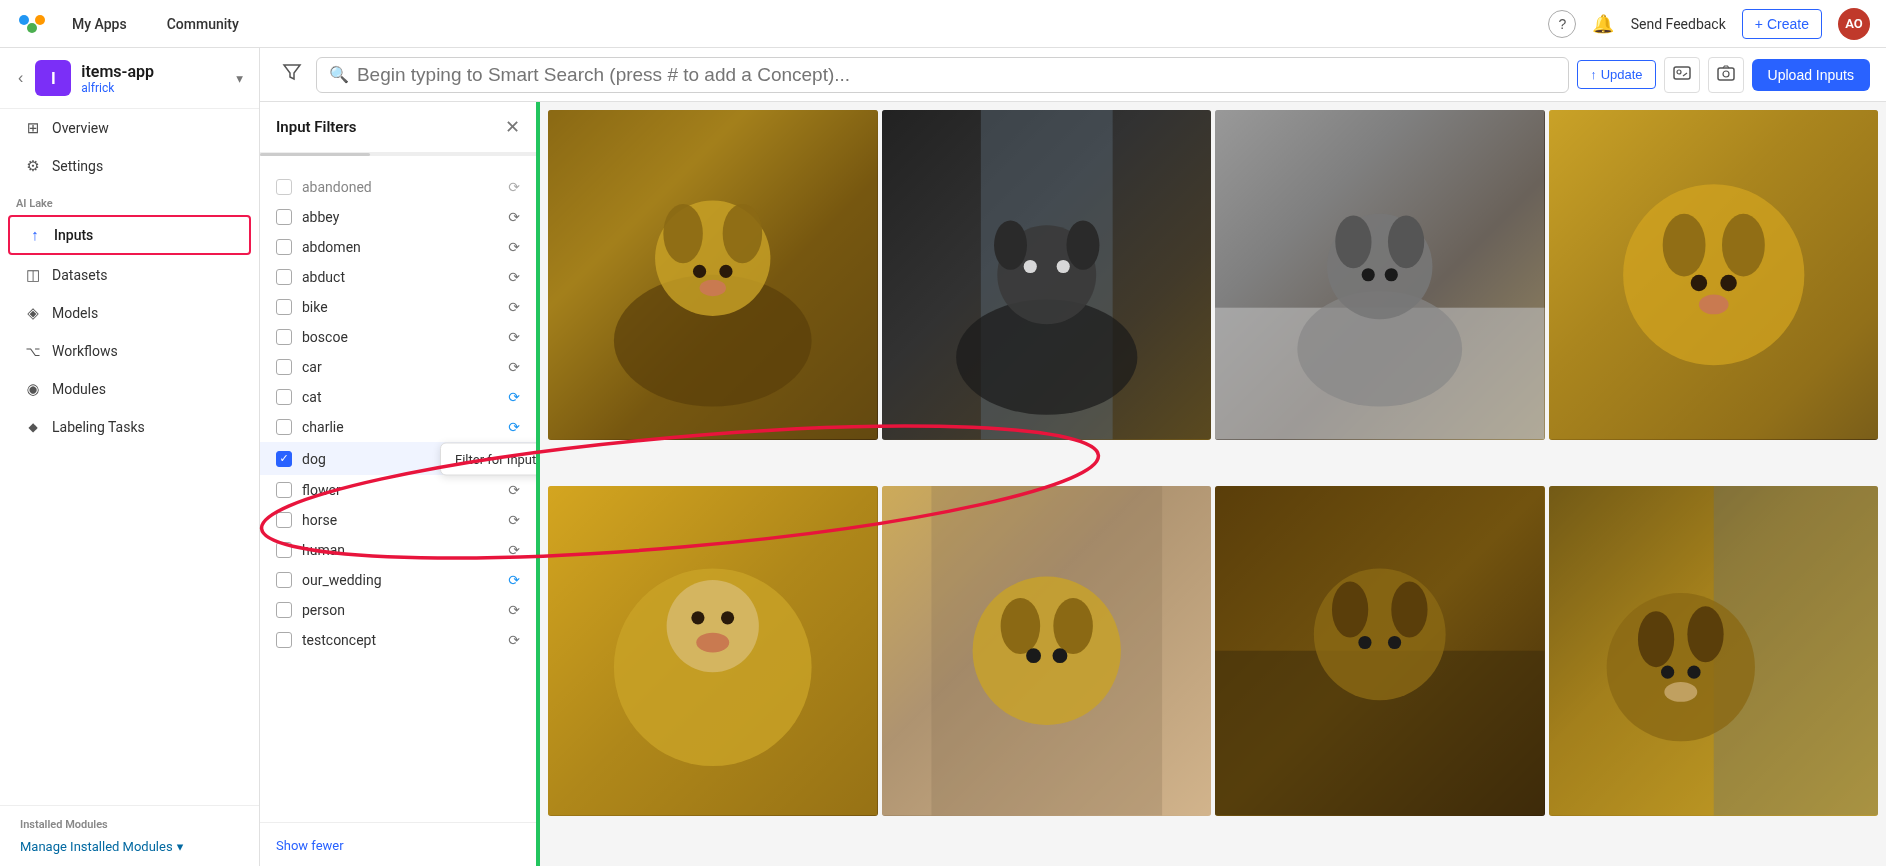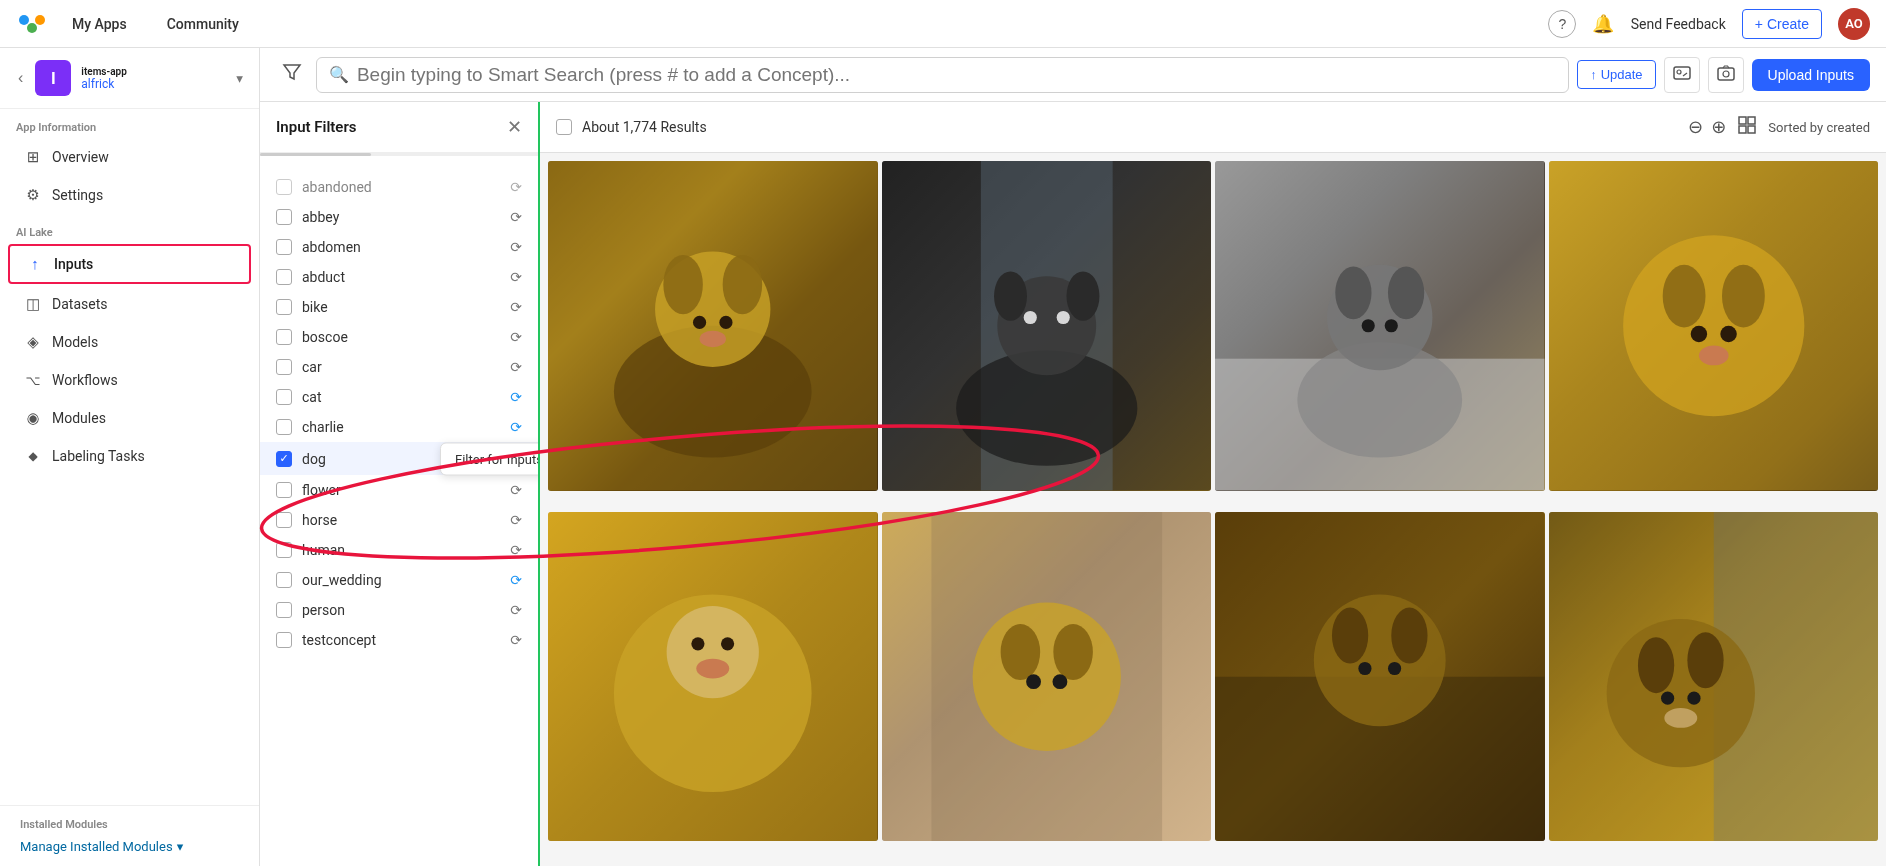--- a/index.html
+++ b/index.html
@@ -38,21 +38,21 @@
     .sidebar-header {
       display: flex; align-items: center; padding: 12px 16px;
       border-bottom: 1px solid #eee; gap: 10px;
     }
     .sidebar-app-icon {
       width: 36px; height: 36px; border-radius: 6px;
       background: #7b2ff7; color: #fff; display: flex; align-items: center; justify-content: center;
       font-size: 16px; font-weight: 700;
     }
     .sidebar-app-info { flex: 1; }
-    .sidebar-app-name { font-size: 10px; font-weight: 600; color: #1a1a1a; }
+    .sidebar-app-name { font-size: 16px; font-weight: 600; color: #1a1a1a; }
     .sidebar-app-user { font-size: 12px; color: #2962ff; }
     .sidebar-toggle { background: none; border: none; cursor: pointer; color: #777; }
 
     .sidebar-section-label { font-size: 11px; color: #888; font-weight: 600; padding: 12px 16px 4px; text-transform: none; }
     .sidebar-nav-item {
       display: flex; align-items: center; gap: 10px;
       padding: 9px 16px; cursor: pointer; font-size: 14px; color: #333;
       border-radius: 4px; margin: 1px 8px;
     }
     .sidebar-nav-item.active { background: #fff; border: 2px solid #f0184e; color: #1a1a1a; font-weight: 500; }
@@ -87,21 +87,21 @@
     .toolbar-upload-btn {
       background: #2962ff; color: #fff; border: none;
       border-radius: 6px; padding: 8px 16px; font-size: 14px; font-weight: 400; cursor: pointer;
     }
 
     
     .content-area { flex: 1; display: flex; overflow: hidden; position: relative; }
 
     
     .filter-panel {
-      width: 280px; background: #fff; border-right: 2px solid #22c55e;
+      width: 280px; background: #fff; border-right: 4px solid #22c55e;
       display: flex; flex-direction: column; flex-shrink: 0; overflow: hidden;
     }
     .filter-header {
       display: flex; align-items: center; justify-content: space-between;
       padding: 14px 16px; border-bottom: 1px solid #eee;
     }
     .filter-title { font-size: 15px; font-weight: 600; color: #1a1a1a; }
     .filter-close-btn { background: none; border: none; cursor: pointer; color: #777; font-size: 18px; }
     .filter-list { overflow-y: auto; flex: 1; padding: 16px 0; }
     .filter-item {
@@ -200,21 +200,20 @@
     <div class="sidebar-header">
       <button style="background:none;border:none;cursor:pointer;color:#777;font-size:16px;padding:2px;">‹</button>
       <div class="sidebar-app-icon">I</div>
       <div class="sidebar-app-info">
         <div class="sidebar-app-name">items-app</div>
         <div class="sidebar-app-user">alfrick</div>
       </div>
       <button class="sidebar-toggle">▾</button>
     </div>
 
-    <div class="sidebar-section-label">App Information</div>
 
     <div class="sidebar-nav-item">
       <span class="sidebar-nav-icon">⊞</span>
       <span>Overview</span>
     </div>
     <div class="sidebar-nav-item">
       <span class="sidebar-nav-icon">⚙</span>
       <span>Settings</span>
     </div>
 
@@ -414,44 +413,26 @@
             </div>
           </div>
           <div class="filter-item">
             <div class="filter-checkbox"></div>
             <span class="filter-label">testconcept</span>
             <div class="filter-actions">
               <button class="filter-action-btn">⟳</button>
             </div>
           </div>
         </div>
+        <div class="filter-footer">
+          <span class="filter-show-fewer">Show fewer</span>
+        </div>
       </div>
 
       <div class="results-area">
-        <div class="results-header">
-          <div class="results-count-area">
-            <div class="results-checkbox"></div>
-            <span class="results-count">About 1,774 Results</span>
-          </div>
-          <div class="results-controls">
-            <button class="results-zoom-btn">⊖</button>
-            <button class="results-zoom-btn">⊕</button>
-            <div class="results-view-toggle">
-              <button class="results-view-btn">
-                <svg width="18" height="18" viewBox="0 0 18 18">
-                  <rect x="1" y="1" width="7" height="7" fill="none" stroke="#555" stroke-width="1.5"></rect>
-                  <rect x="10" y="1" width="7" height="7" fill="none" stroke="#555" stroke-width="1.5"></rect>
-                  <rect x="1" y="10" width="7" height="7" fill="none" stroke="#555" stroke-width="1.5"></rect>
-                  <rect x="10" y="10" width="7" height="7" fill="none" stroke="#555" stroke-width="1.5"></rect>
-                </svg>
-              </button>
-            </div>
-            <span class="results-sort">Sorted by created</span>
-          </div>
-        </div>
 
         <div class="image-grid">
 
           <div class="image-cell dog1">
             <svg viewBox="0 0 200 200" width="100%" height="100%" style="position:absolute;top:0;left:0;">
               <rect width="200" height="200" fill="#8B6914" opacity="0.6"></rect>
 
               <ellipse cx="100" cy="140" rx="60" ry="40" fill="#5a3e0a" opacity="0.7"></ellipse>
               <circle cx="100" cy="90" r="35" fill="#c9a227" opacity="0.8"></circle>
               <ellipse cx="82" cy="75" rx="12" ry="18" fill="#8B6914" opacity="0.9"></ellipse>

